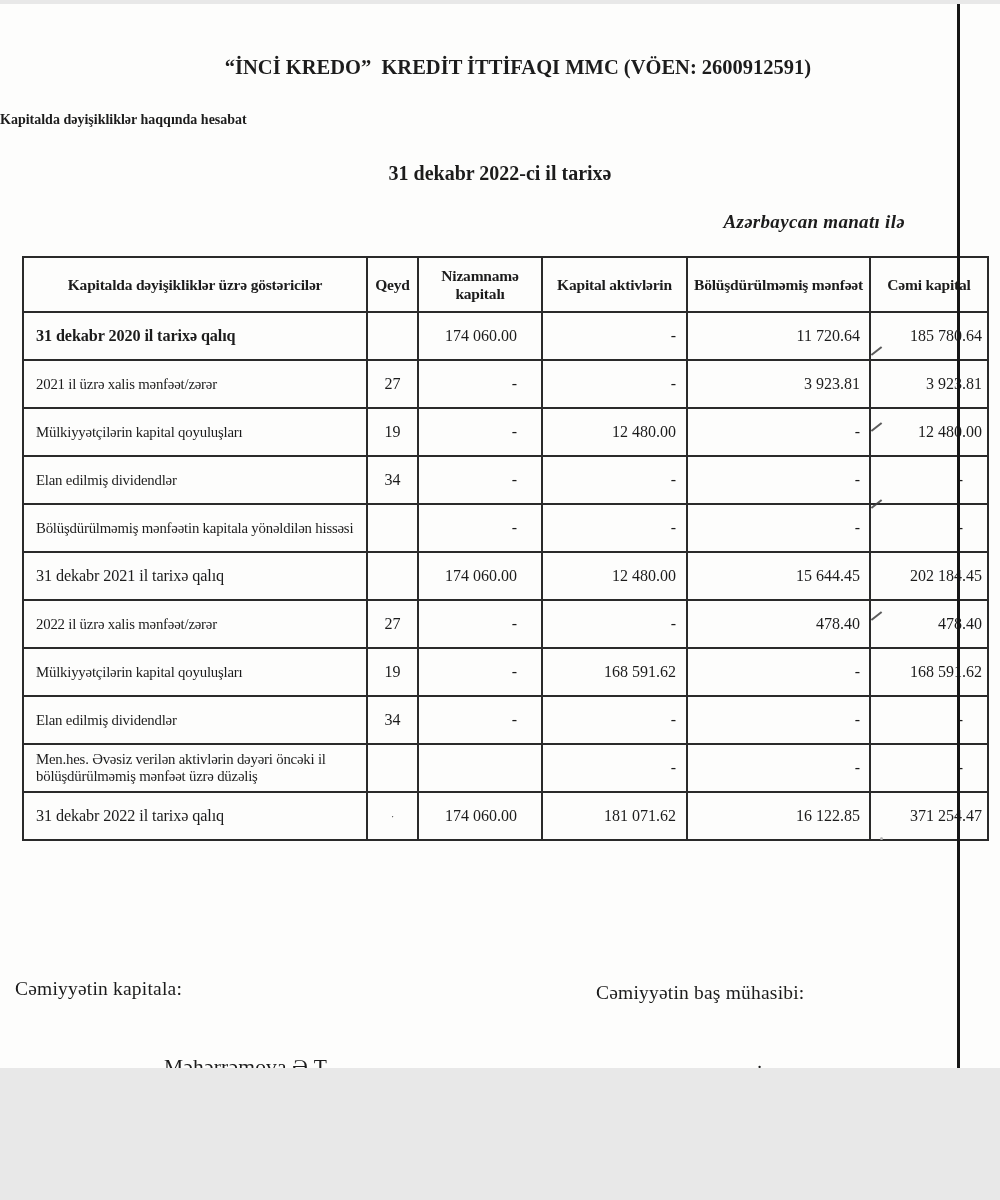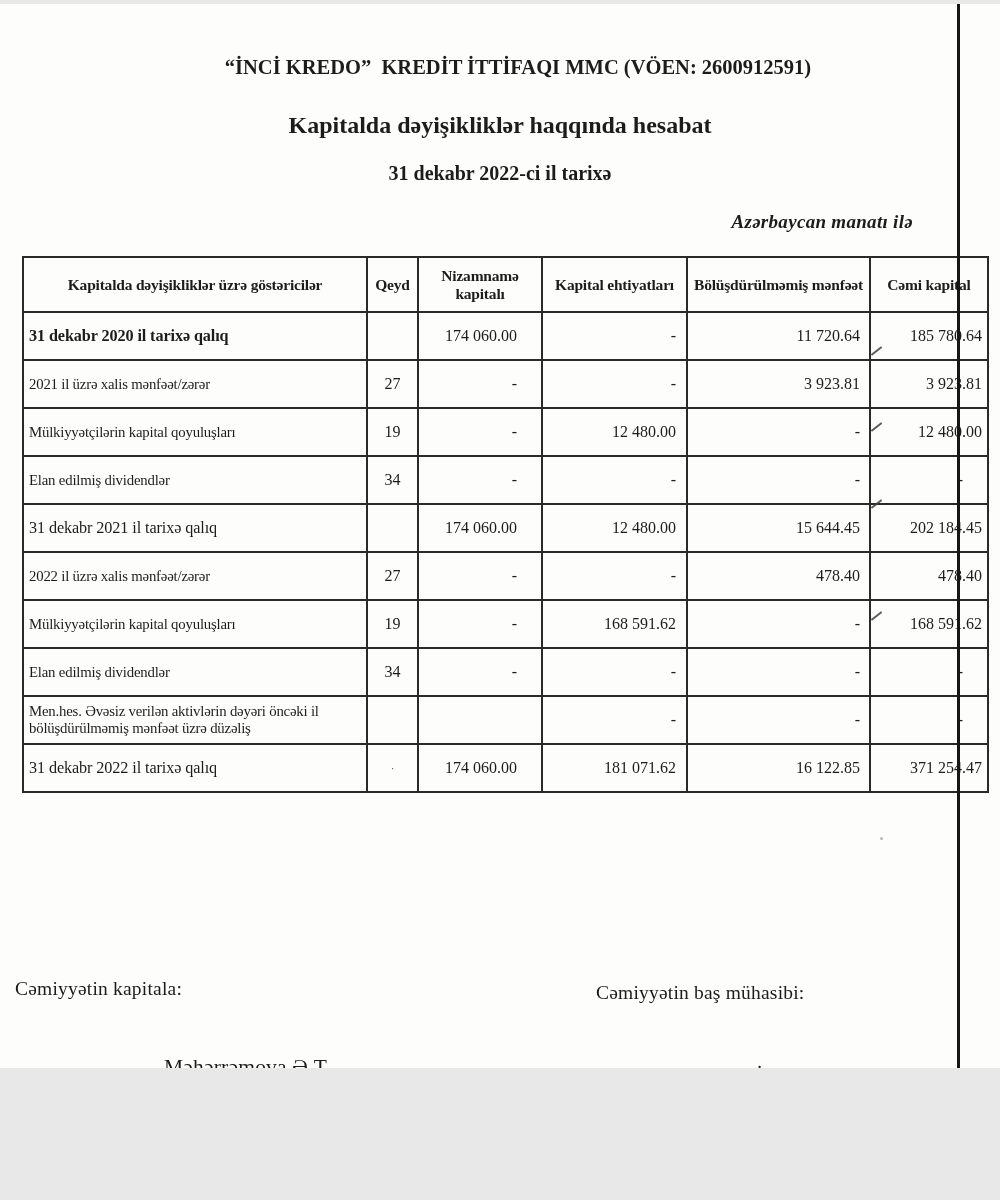--- a/index.html
+++ b/index.html
@@ -8,43 +8,43 @@
     width:1000px;height:1064px;
     margin:4px auto;
     background:#fdfdfc;
     font-family:"Liberation Serif", serif;
     color:#1c1c1c;
     overflow:hidden;
   }
   
   .title1{position:absolute;top:52px;left:0;width:1000px;text-align:center;
     font-size:20.5px;font-weight:bold;white-space:pre;transform:translateX(18px);}
-  .title2{position:absolute;top:108px;left:0;width:1000px;text-align:center;
-    font-size:24px;font-weight:bold;}
+  .title2{position:absolute;top:108px;left:0;width:1000px;
+    font-size:14px;font-weight:bold;}
   .title3{position:absolute;top:158px;left:0;width:1000px;text-align:center;
     font-size:20px;font-weight:bold;}
-  .currency-note{position:absolute;top:207px;left:8px;width:905px;text-align:right;
+  .currency-note{position:absolute;top:207px;left:0;width:905px;text-align:right;
     font-size:19px;font-weight:bold;font-style:italic;letter-spacing:.3px;}
 
   
   table.equity{
     position:absolute;left:22px;top:252px;
     width:965px;border-collapse:collapse;table-layout:fixed;
     border:2.5px solid #222;
   }
   table.equity th, table.equity td{
     border:2px solid #2a2a2a;
     vertical-align:middle;
     overflow:hidden;
   }
   table.equity th{
     font-size:15.5px;font-weight:bold;text-align:center;
     letter-spacing:-0.2px;padding:2px 3px;height:49px;
   }
-  td.c-label{font-size:14.8px;text-align:left;padding:2px 4px 2px 5px;letter-spacing:-0.2px;border-radius:15px;}
+  td.c-label{font-size:14.8px;text-align:left;padding:2px 4px 2px 12px;letter-spacing:-0.2px;border-radius:15px;}
   td.c-qeyd{font-size:16px;text-align:center;padding:1px;}
   td.c-num{font-size:16px;text-align:right;padding:14px 4px;}
   td:nth-child(3){padding-right:24px;}
   td:nth-child(4){padding-right:10px;}
   td:nth-child(5){padding-right:9px;border-radius:14px;}
   td:nth-child(6){padding-right:5px;}
   td.edge-dash{padding-right:24px;}
   td.speck{font-size:11px;color:#4a4a4a;}
   tr.em-label td.c-label{font-weight:bold;font-size:16.2px;letter-spacing:-0.1px;}
   tr.em-full td{font-weight:normal;}
@@ -97,21 +97,21 @@
         <col style="width:124px">
       <col style="width:145px">
         <col style="width:183px">
         <col style="width:118px">
     </colgroup>
     <thead>
       <tr>
           <th>Kapitalda dəyişikliklər üzrə göstəricilər</th>
           <th>Qeyd</th>
           <th>Nizamnamə kapitalı</th>
-          <th>Kapital ehtiyatları</th>
+          <th>Kapital aktivlərin</th>
           <th>Bölüşdürülməmiş mənfəət</th>
           <th>Cəmi kapital</th>
         </tr>
     </thead>
     <tbody>
         <tr class="em-label">
           <td class="c-label">31 dekabr 2020 il tarixə qalıq</td>
           <td class="c-qeyd"></td>
           <td class="c-num">174 060.00</td>
           <td class="c-num">-</td>
@@ -130,20 +130,28 @@
           <td class="c-label">Mülkiyyətçilərin kapital qoyuluşları</td>
           <td class="c-qeyd">19</td>
           <td class="c-num">-</td>
           <td class="c-num">12 480.00</td>
           <td class="c-num">-</td>
           <td class="c-num">12 480.00</td>
         </tr>
         <tr>
           <td class="c-label">Elan edilmiş dividendlər</td>
           <td class="c-qeyd">34</td>
+          <td class="c-num">-</td>
+          <td class="c-num">-</td>
+          <td class="c-num">-</td>
+          <td class="c-num edge-dash">-</td>
+        </tr>
+        <tr>
+          <td class="c-label">Bölüşdürülməmiş mənfəətin kapitala yönəldilən hissəsi</td>
+          <td class="c-qeyd"></td>
           <td class="c-num">-</td>
           <td class="c-num">-</td>
           <td class="c-num">-</td>
           <td class="c-num edge-dash">-</td>
         </tr>
         <tr class="em-full">
           <td class="c-label">31 dekabr 2021 il tarixə qalıq</td>
           <td class="c-qeyd"></td>
           <td class="c-num">174 060.00</td>
           <td class="c-num">12 480.00</td>

